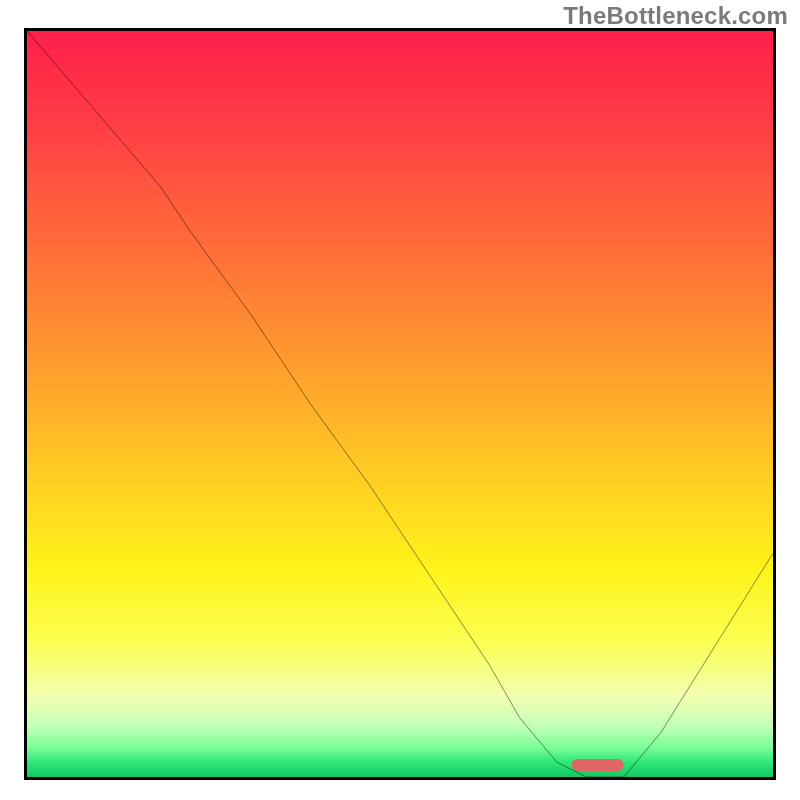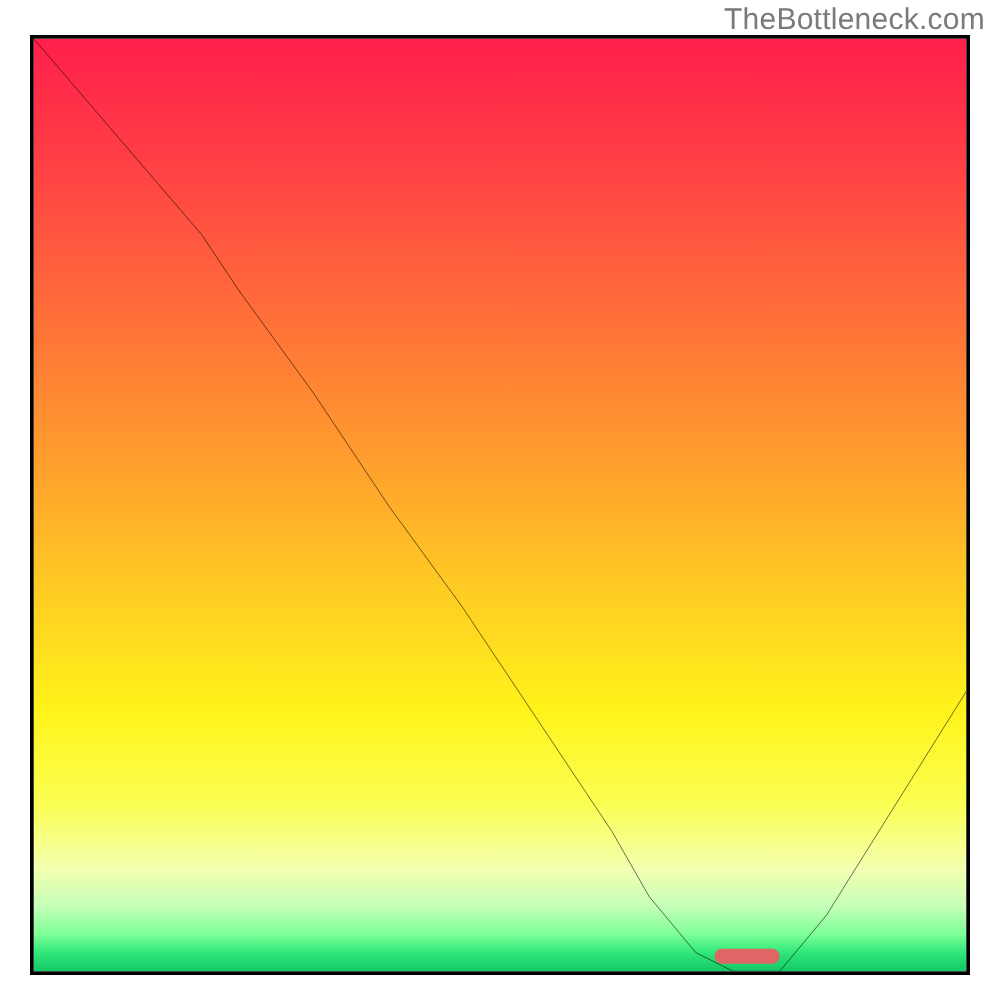--- a/index.html
+++ b/index.html
@@ -13,21 +13,21 @@
   .wrap {
     position: relative;
     width: 800px;
     height: 800px;
   }
   .watermark {
     position: absolute;
     top: 2px;
     right: 12px;
     font-size: 24px;
-    font-weight: 400;
+    font-weight: 700;
     color: #7a7a7a;
     letter-spacing: 0.2px;
     z-index: 3;
   }
   .plot {
     position: absolute;
     left: 24px;
     top: 28px;
     width: 752px;
     height: 752px;

